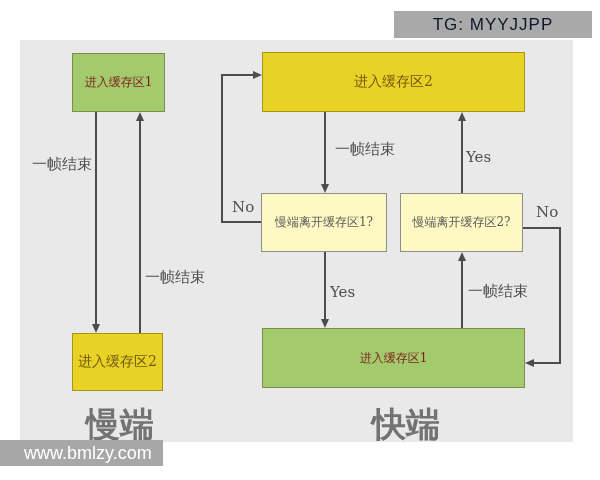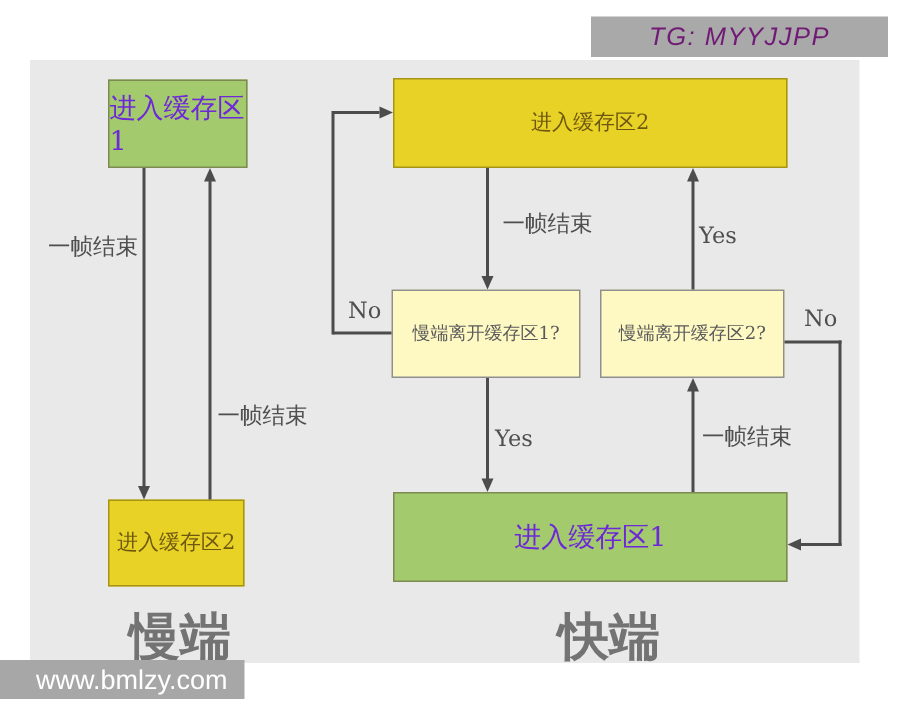--- a/index.html
+++ b/index.html
@@ -9,41 +9,41 @@
   }
   .panel{
     position:absolute;left:20px;top:40px;width:553px;height:402px;
     background:#e9e9e9;
   }
   .node{
     position:absolute;display:flex;align-items:center;justify-content:center;
     font-family:"DejaVu Serif","Liberation Serif",serif;
     box-sizing:border-box;
   }
-  .node-green{background:#a3ca6c;border:1px solid #7d8a52;color:#6d28d9;font-size:18px;}
+  .node-green{background:#a3ca6c;border:1px solid #7d8a52;color:#7f1d1d;font-size:12px;}
   .node-yellow{background:#e9d226;border:1px solid #a69417;color:#6e5810;font-size:14px;}
   .node-white{background:#fef9c3;border:1px solid #8f8f8f;color:#5a5a5a;font-size:12px;}
   .line{position:absolute;background:#4c4c4c;}
   .arrow{position:absolute;width:0;height:0;}
   .arrow-down{border-left:4px solid transparent;border-right:4px solid transparent;border-top:9px solid #4c4c4c;}
   .arrow-up{border-left:4px solid transparent;border-right:4px solid transparent;border-bottom:9px solid #4c4c4c;}
   .arrow-right{border-top:4px solid transparent;border-bottom:4px solid transparent;border-left:9px solid #4c4c4c;}
   .arrow-left{border-top:4px solid transparent;border-bottom:4px solid transparent;border-right:9px solid #4c4c4c;}
   .lbl{
     position:absolute;color:#4f4f4f;font-size:15px;
     font-family:"DejaVu Serif","Liberation Serif",serif;white-space:nowrap;
   }
   .title{
     position:absolute;color:#737373;font-size:34px;font-weight:bold;
     font-family:"DejaVu Serif","Liberation Serif",serif;white-space:nowrap;
   }
   .badge{
     position:absolute;left:394px;top:11px;width:198px;height:27px;
-    background:#a9a9a9;color:#701a75;font-size:17px;
-    display:flex;align-items:center;justify-content:center;letter-spacing:1px;font-style:italic;
+    background:#a9a9a9;color:#0f172a;font-size:17px;
+    display:flex;align-items:center;justify-content:center;letter-spacing:1px;
   }
   .watermark{
     position:absolute;left:0;top:440px;width:163px;height:26px;
     background:#a7a7a7;color:#ffffff;font-size:18px;
     display:flex;align-items:center;padding-left:24px;box-sizing:border-box;
   }
 </style>
 </head>
 <body>
 

